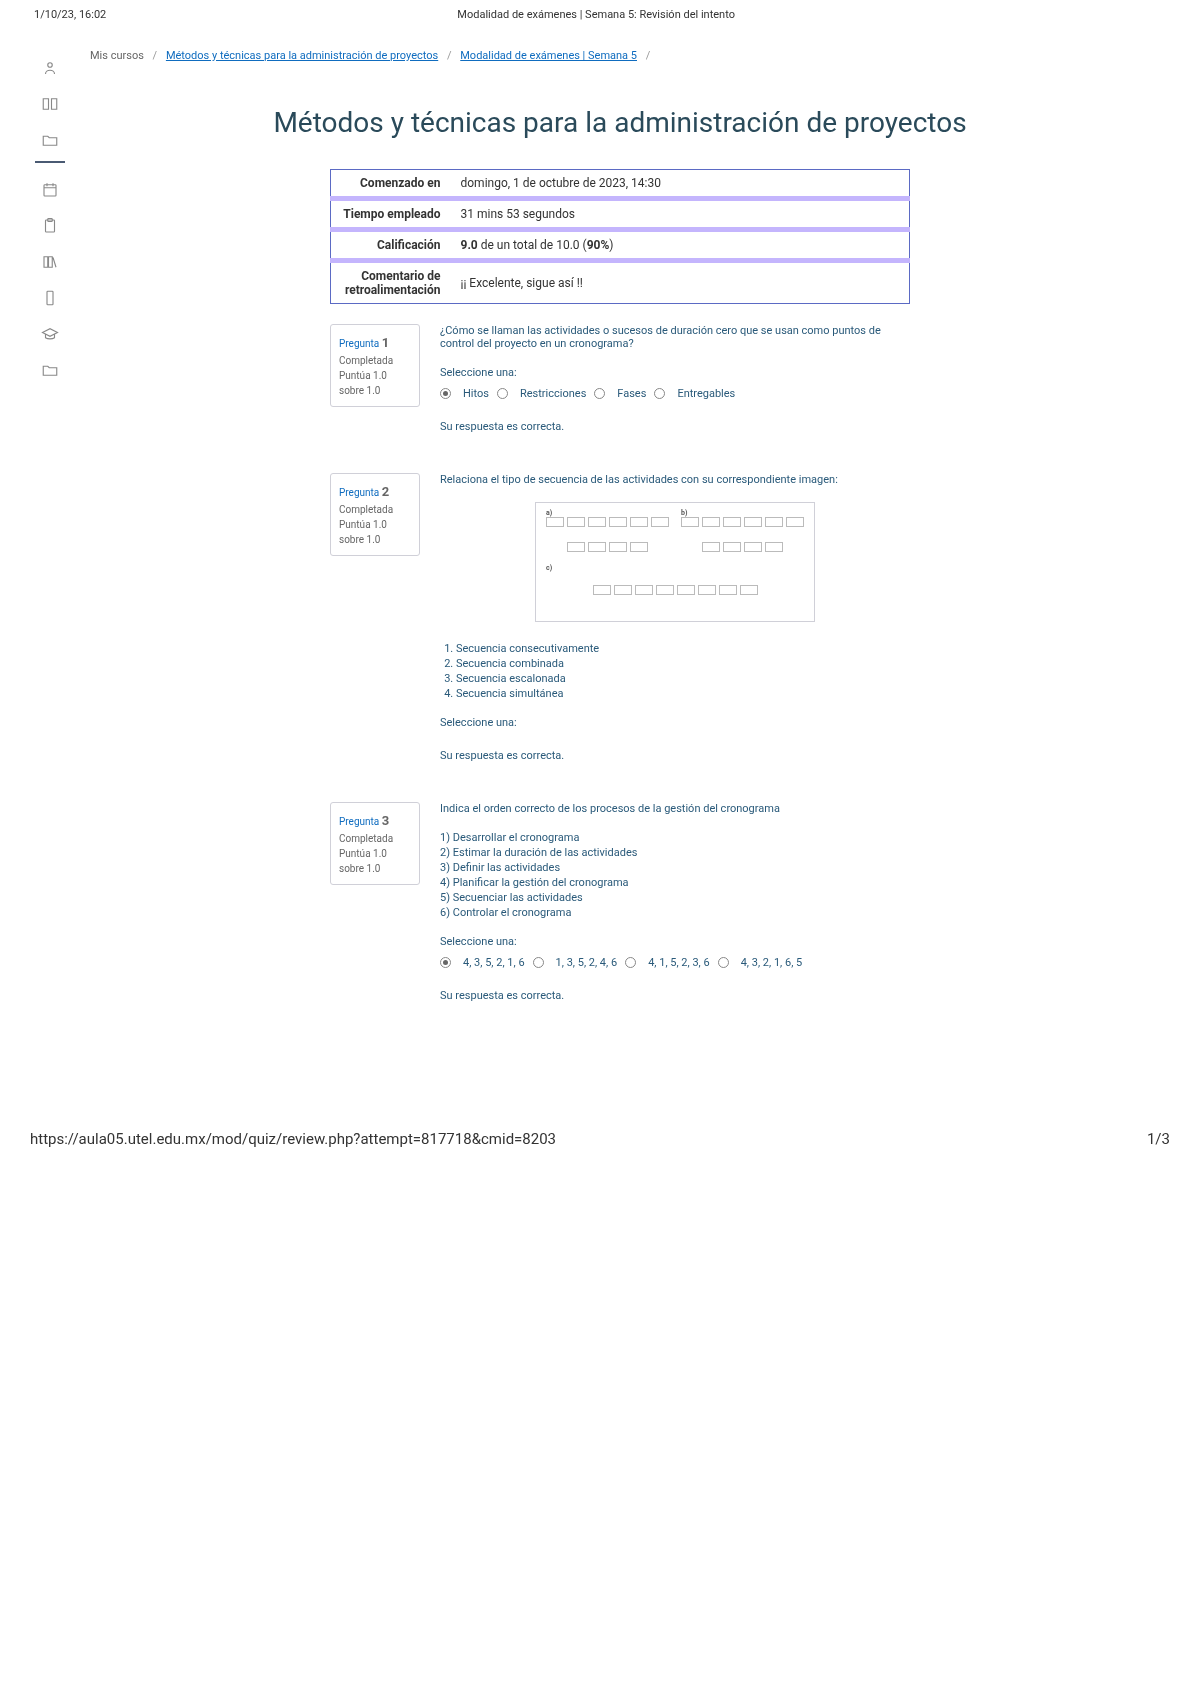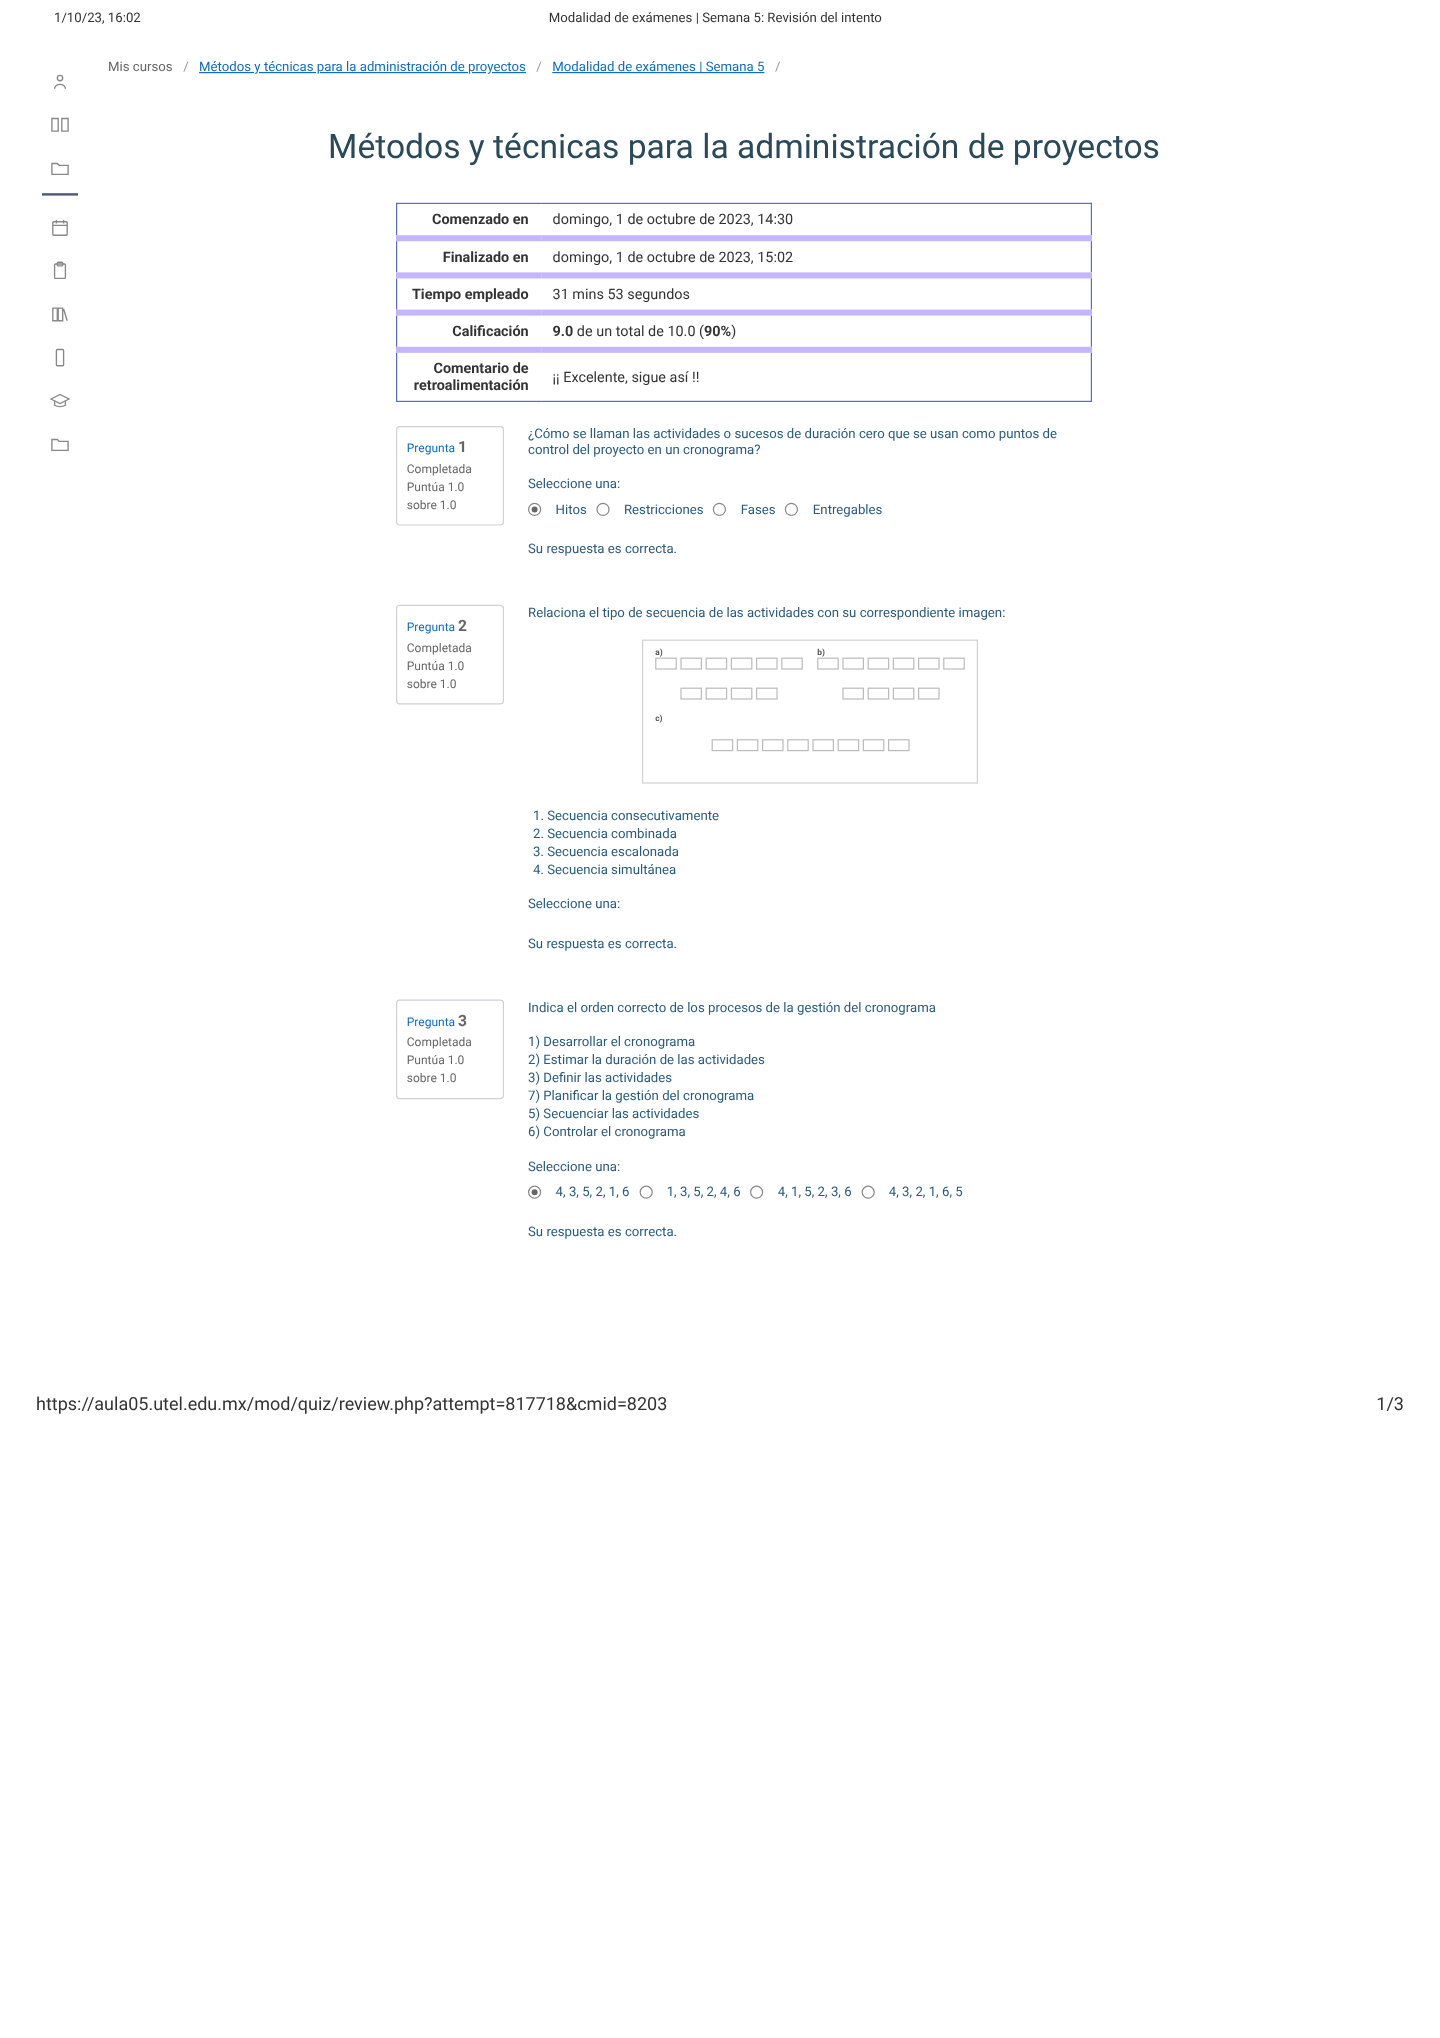--- a/index.html
+++ b/index.html
@@ -5,21 +5,21 @@
 * { margin: 0; padding: 0; box-sizing: border-box; }
 body {
   font-family: -apple-system, BlinkMacSystemFont, "Segoe UI", Roboto, Helvetica, Arial, sans-serif;
   background: #fff;
   color: #333;
   font-size: 13px;
 }
 .print-header {
   display: flex;
   justify-content: space-between;
-  padding: 8px 45px;
+  padding: 8px 34px;
   font-size: 11px;
   color: #333;
 }
 .page-wrap {
   display: flex;
   padding: 0 30px;
 }
 .sidebar {
   width: 40px;
   padding-top: 30px;
@@ -219,24 +219,20 @@
       <span class="sep">/</span>
     </div>
 
     <h1 class="course-title">Métodos y técnicas para la administración de proyectos</h1>
 
     <table class="summary-table">
       <tbody id="summary-body">
           <tr>
             <th>Comenzado en</th>
             <td>domingo, 1 de octubre de 2023, 14:30</td>
-          </tr>
-          <tr>
-            <th>Finalizado en</th>
-            <td>domingo, 1 de octubre de 2023, 15:02</td>
           </tr>
           <tr>
             <th>Tiempo empleado</th>
             <td>31 mins 53 segundos</td>
           </tr>
           <tr>
             <th>Calificación</th>
             <td><b>9.0</b> de un total de 10.0 (<b>90%</b>)</td>
           </tr>
           <tr>
@@ -348,21 +344,21 @@
             <div>Completada</div>
             <div>Puntúa 1.0</div>
             <div>sobre 1.0</div>
           </div>
           <div class="q-body">
             <div class="q-text">Indica el orden correcto de los procesos de la gestión del cronograma</div>
             <div style="margin-bottom: 16px;">
               <div class="q-proc">1) Desarrollar el cronograma</div>
               <div class="q-proc">2) Estimar la duración de las actividades</div>
               <div class="q-proc">3) Definir las actividades</div>
-              <div class="q-proc">7) Planificar la gestión del cronograma</div>
+              <div class="q-proc">4) Planificar la gestión del cronograma</div>
               <div class="q-proc">5) Secuenciar las actividades</div>
               <div class="q-proc">6) Controlar el cronograma</div>
             </div>
             <div class="q-select-label">Seleccione una:</div>
             <div class="q-options">
               <div class="q-opt">
                 <span class="radio selected"></span>
                 <span>4, 3, 5, 2, 1, 6</span>
               </div>
               <div class="q-opt">

